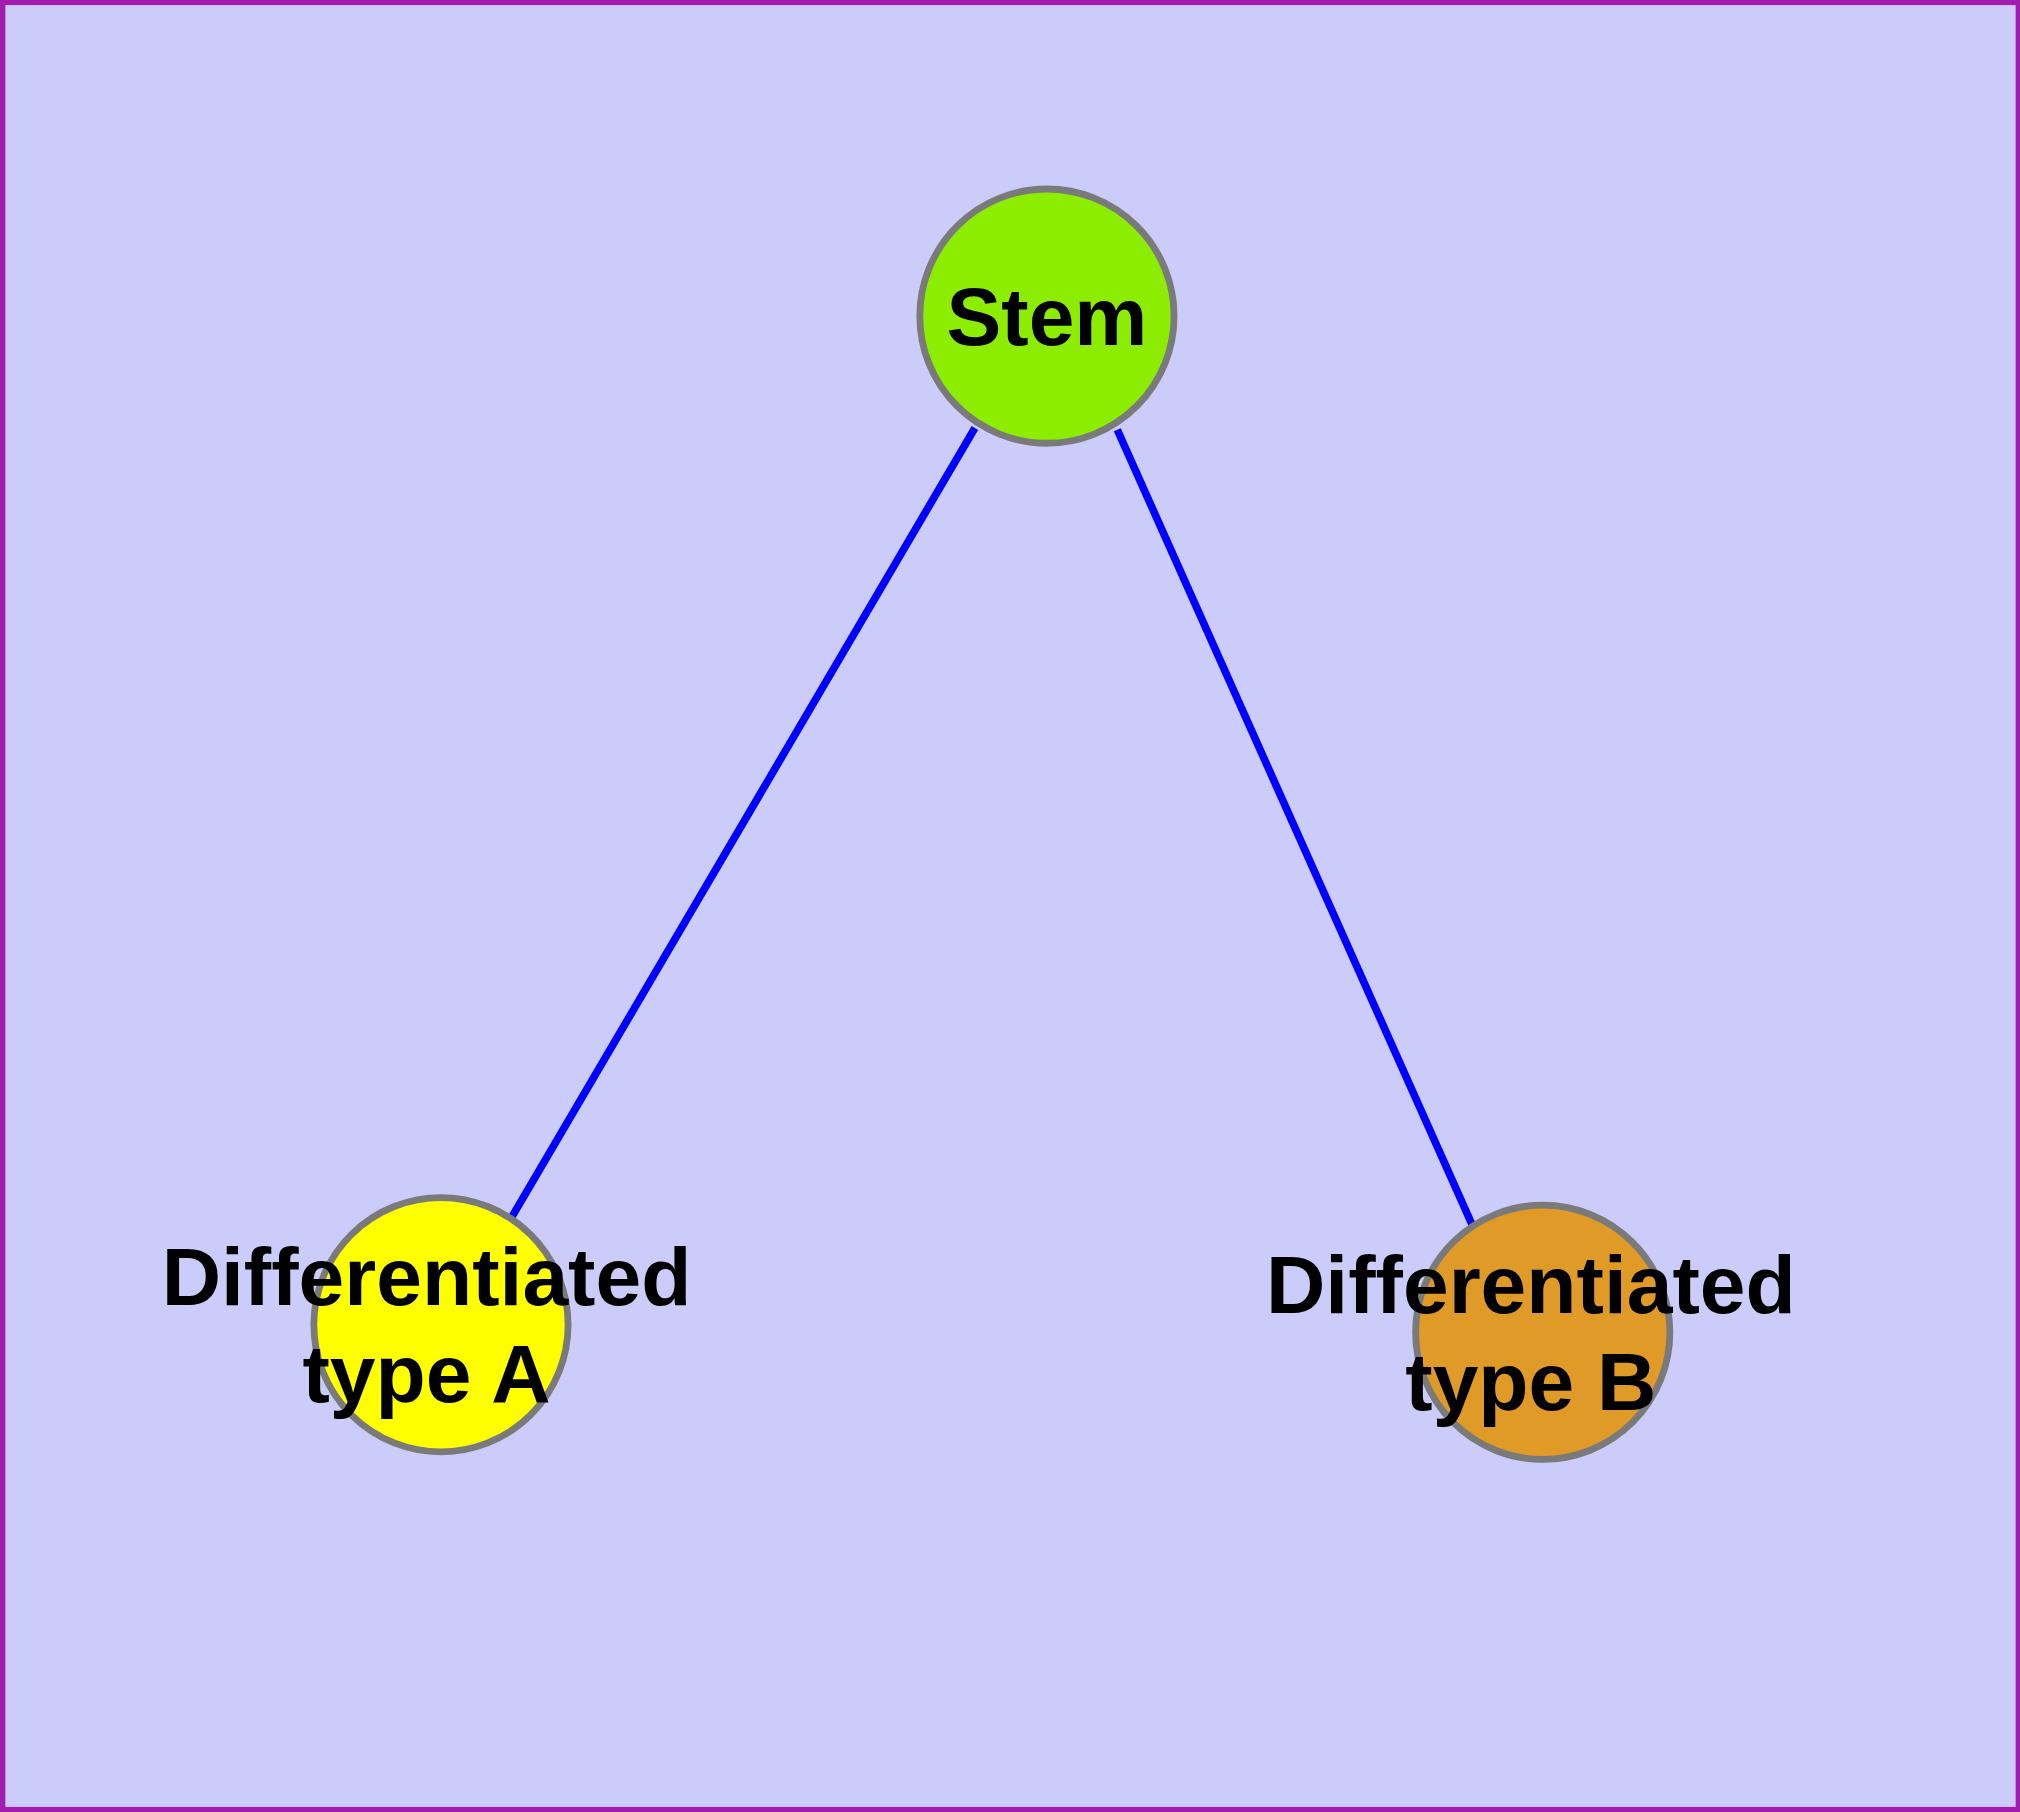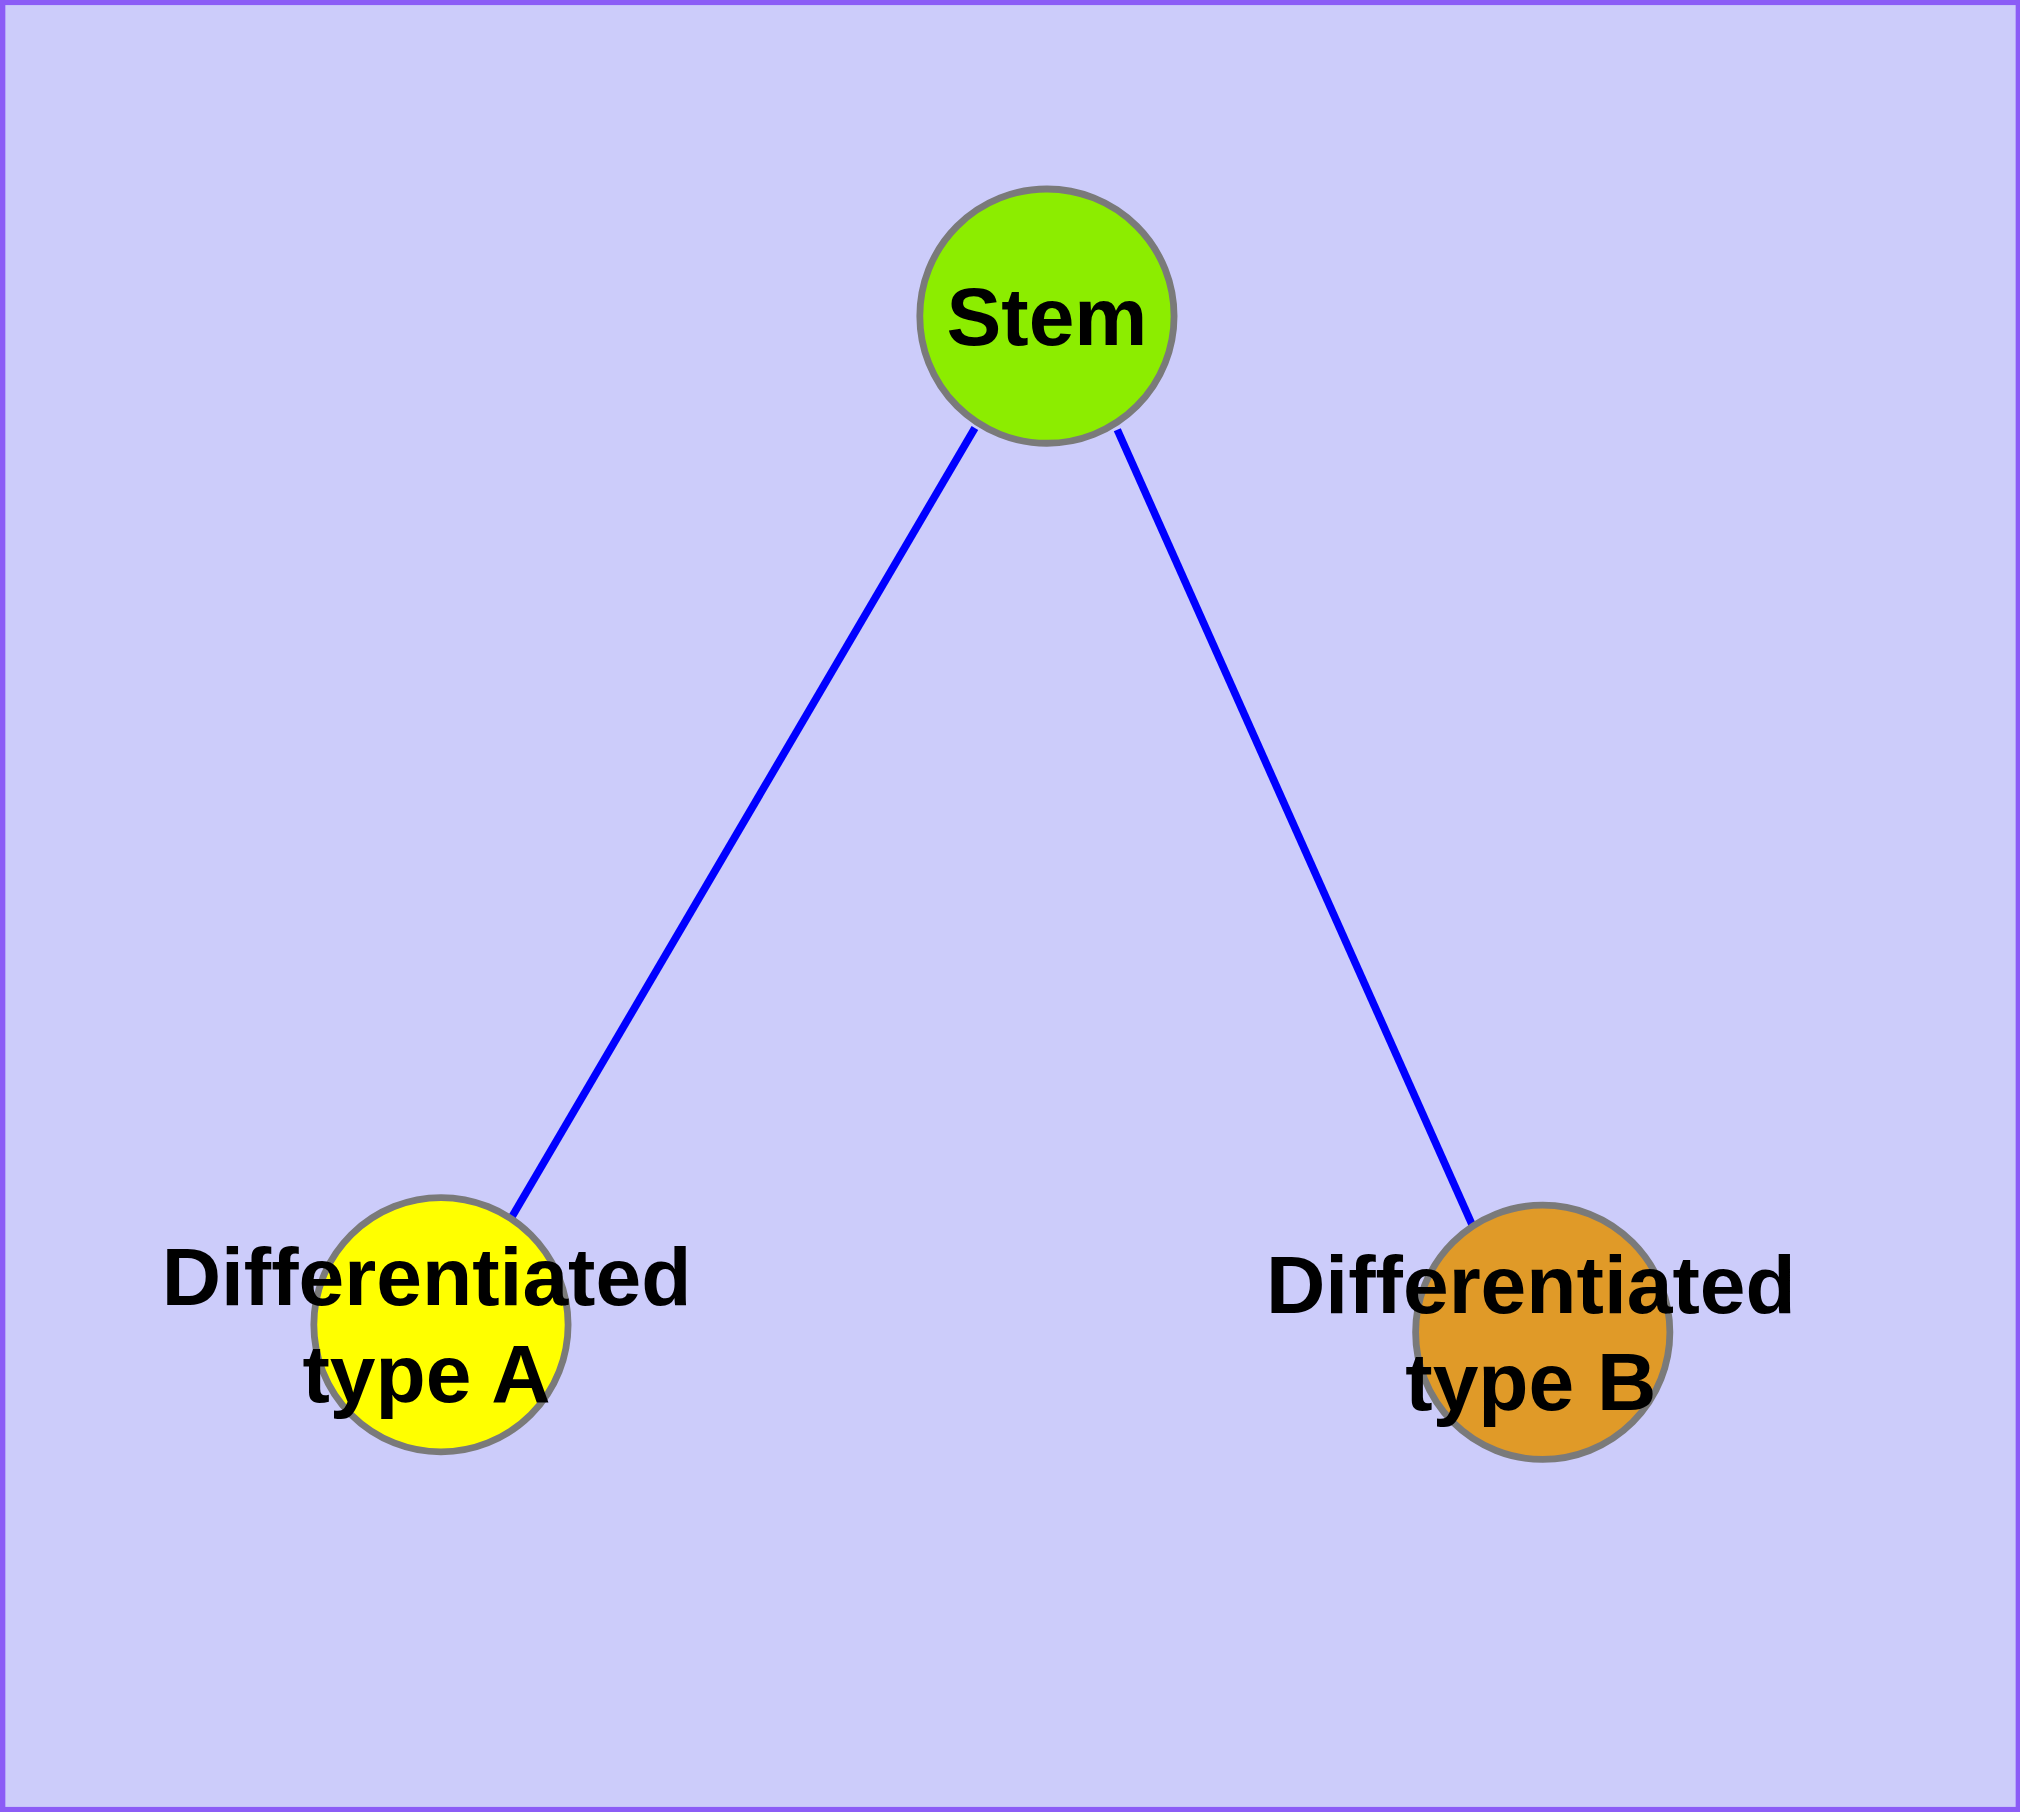--- a/index.html
+++ b/index.html
@@ -29,21 +29,21 @@
   .node-label {
     font-family: "Liberation Sans", sans-serif;
     font-weight: bold;
     fill: #000000;
     paint-order: normal;
   }
 </style>
 </head>
 <body>
 
-<div id="canvas-wrap" style="width: 2021px; height: 1812px; background: #8b5cf6; text-align: center;">
+<div id="canvas-wrap" style="width: 2021px; height: 1812px; background: #a21caf; text-align: center;">
   <svg id="graph-svg" viewBox="0 0 2384 2138" xmlns="http://www.w3.org/2000/svg" style="width: 2021px; height: 1812px;">
 
     <rect id="bg-rect" x="6" y="6" width="2372" height="2126" fill="#ccccfa"></rect>
 
     <g id="edges-layer">
       <line id="edge-0" stroke-linecap="butt" x1="1150" y1="505" x2="603" y2="1437" stroke="#0000ff" stroke-width="9"></line>
       <line id="edge-1" stroke-linecap="butt" x1="1318" y1="507" x2="1738" y2="1448" stroke="#0000ff" stroke-width="9"></line>
     </g>
 
     <g id="nodes-layer">

